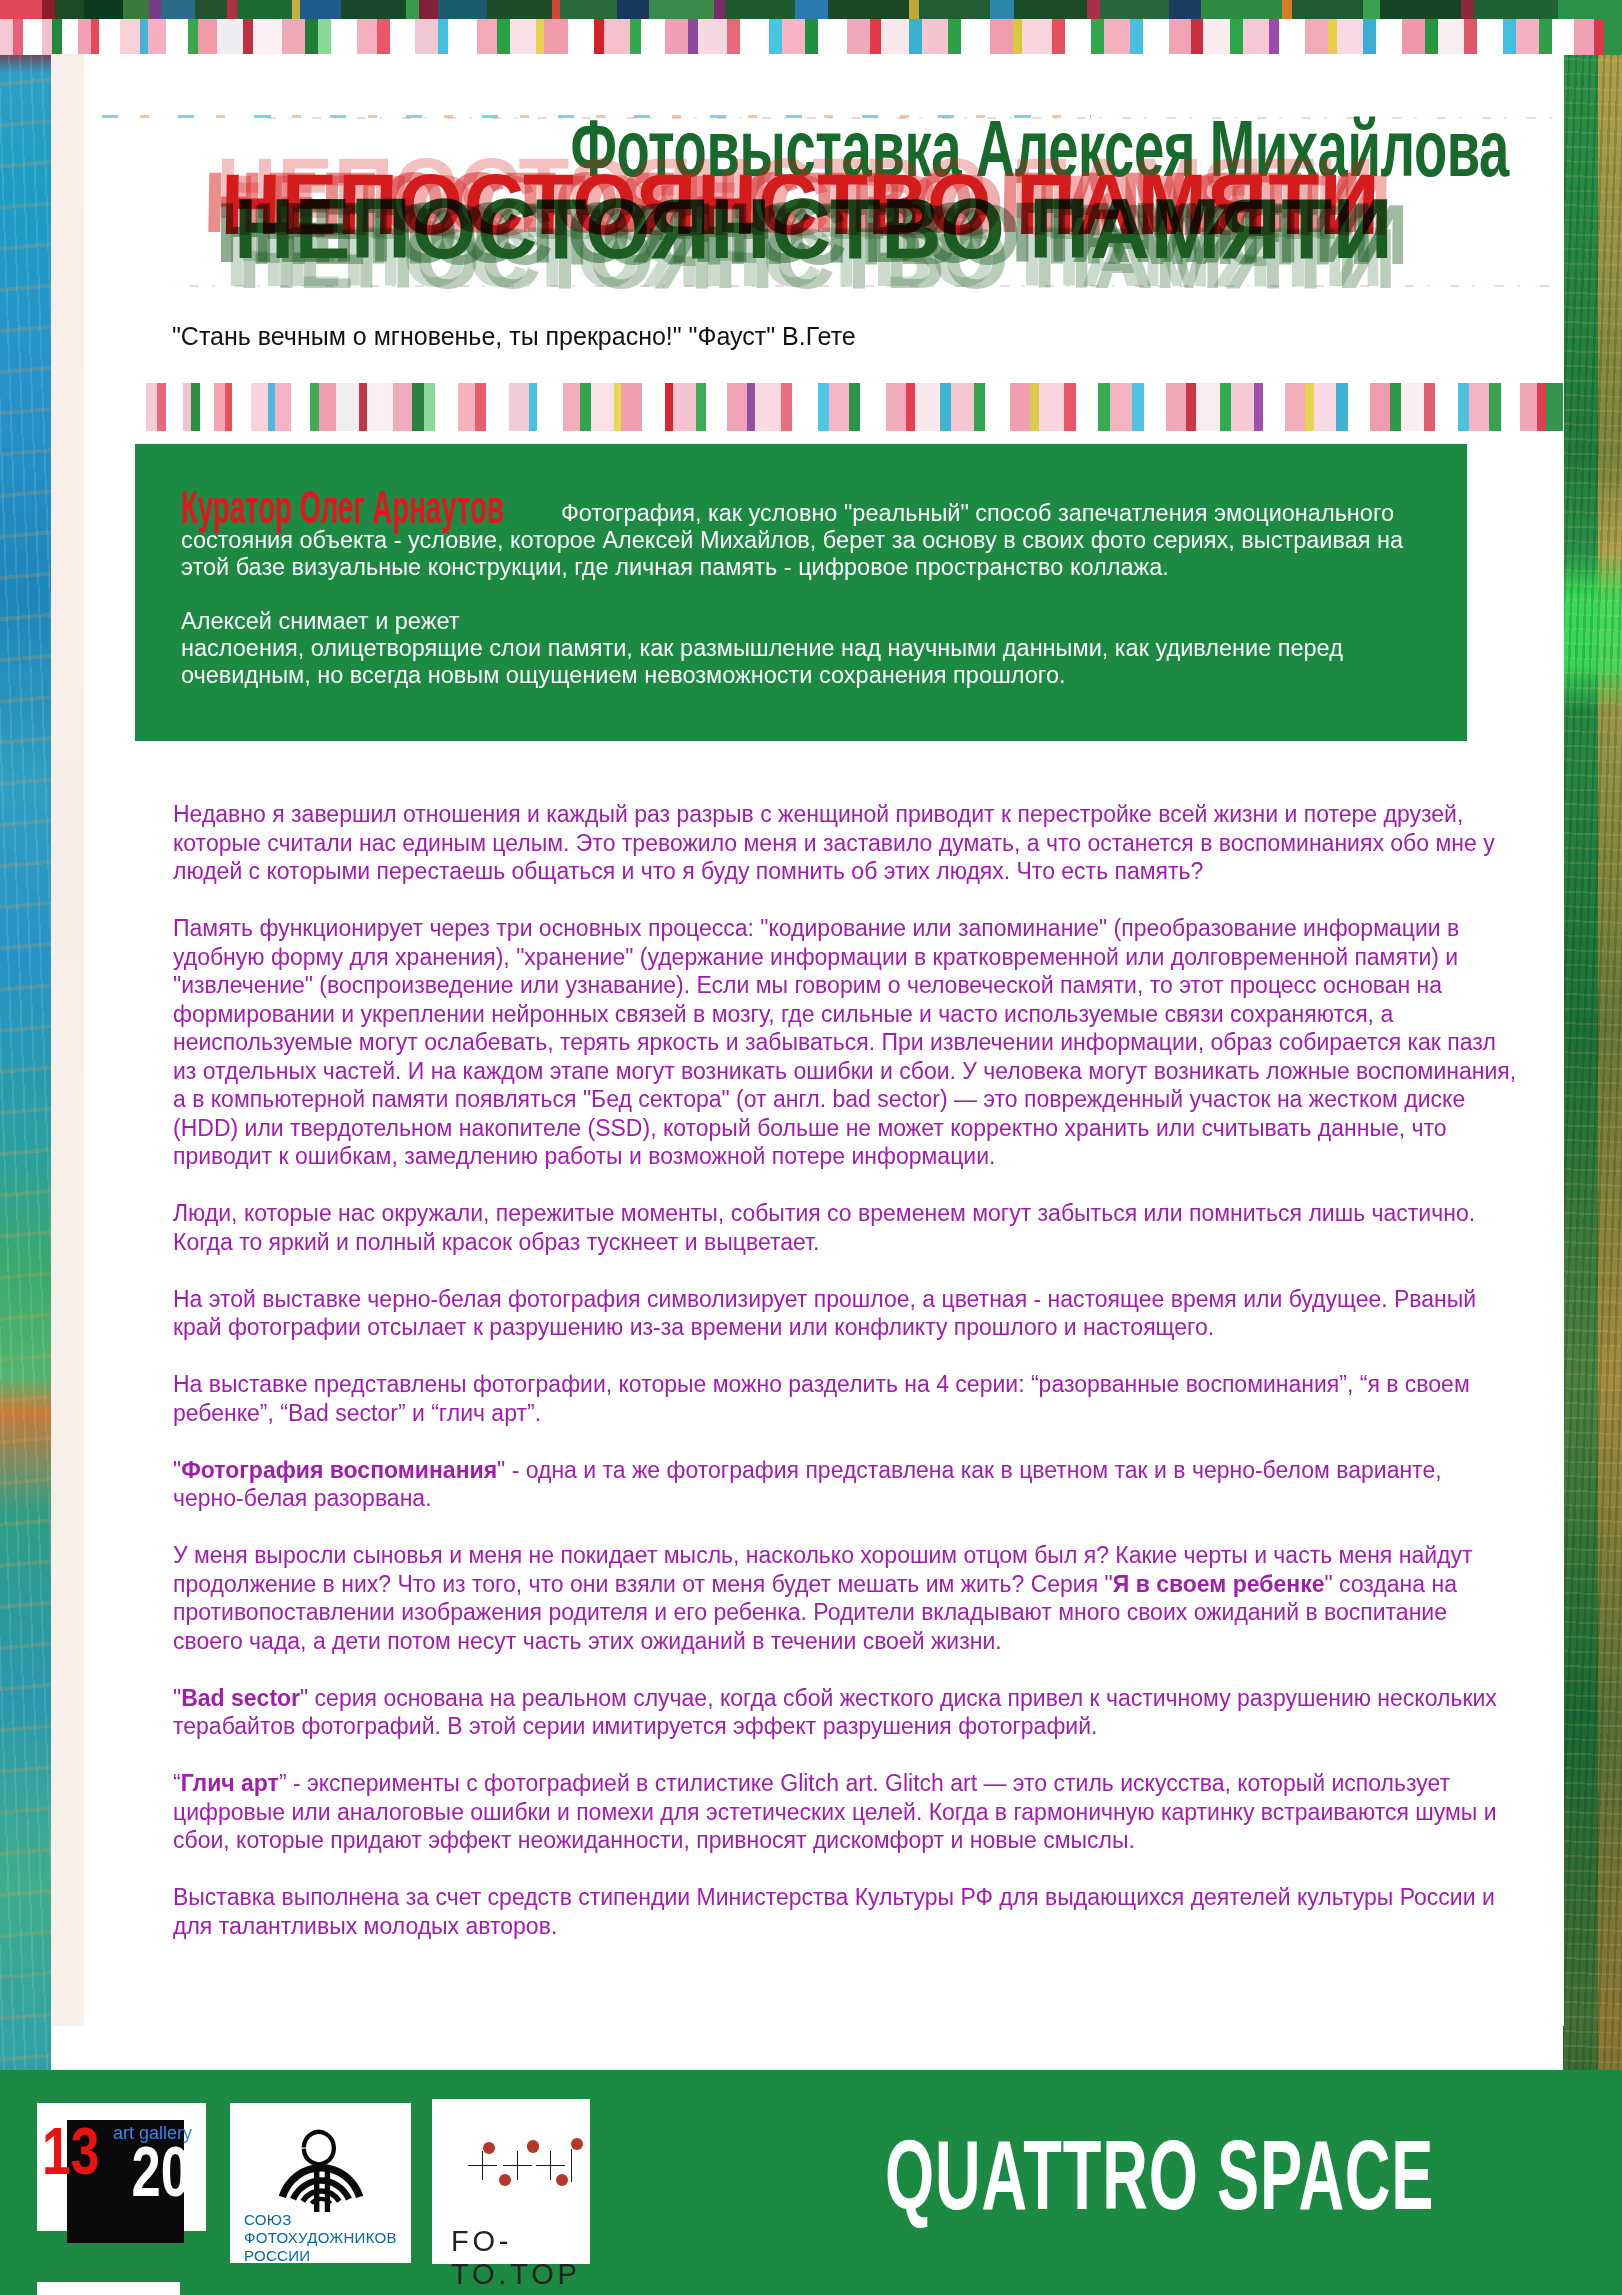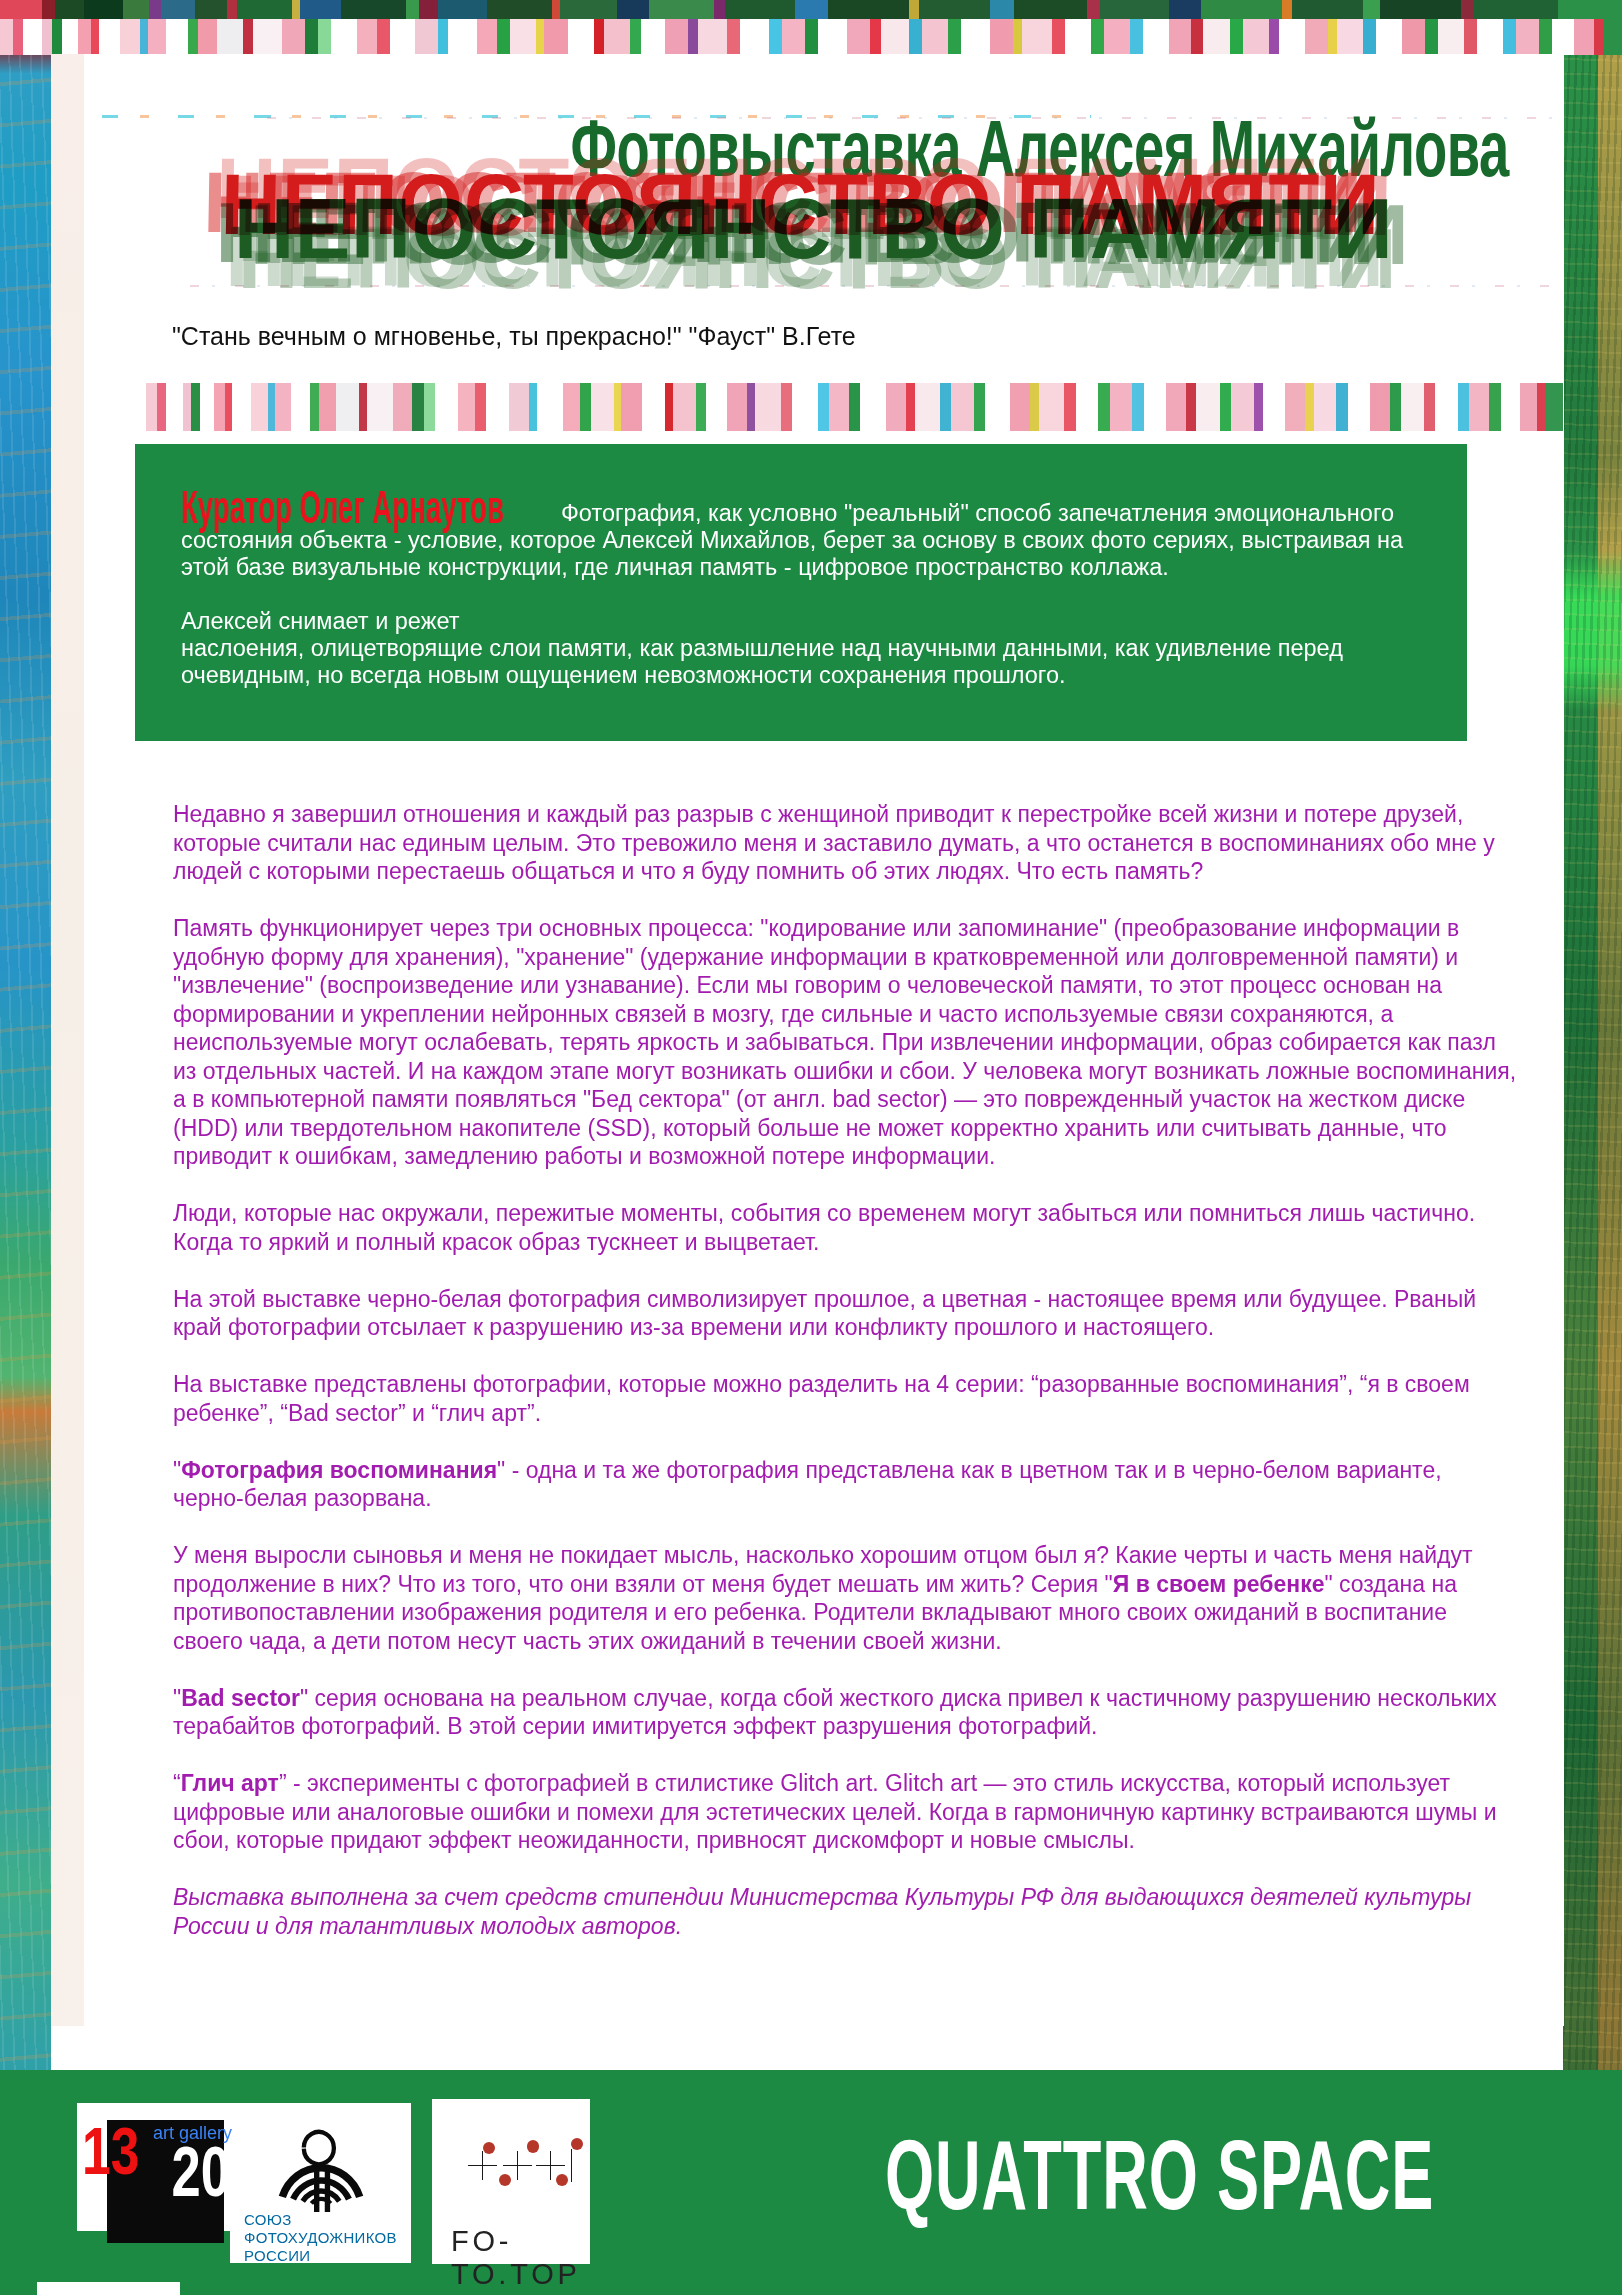--- a/index.html
+++ b/index.html
@@ -128,25 +128,25 @@
     font-size:46px;font-weight:bold;color:#e8131c;
     transform:scaleX(.6);transform-origin:left top;letter-spacing:0;
   }
   .cur-p1{text-indent:380px;}
   .cur-p2{margin-top:27px !important;}
   
   .main-text{position:absolute;left:173px;top:800px;width:1345px;z-index:5;
     font-size:23px;line-height:28.5px;color:#a21caf;}
   .main-text p{margin:0 0 28.5px 0;}
   .main-text .b{font-weight:bold;}
-  .main-text .i{font-style:italic;}
+  .main-text .i{}
   
   .footer{position:absolute;left:0;top:2070px;width:1623px;height:226px;background:#1c8a43;z-index:6;}
   .card{position:absolute;background:#ffffff;}
-  .card1{left:37px;top:33px;width:169px;height:128px;margin-left:40px;}
+  .card1{left:37px;top:33px;width:169px;height:128px;}
   .card1 .black{position:absolute;left:30px;top:16.5px;width:117px;height:123px;background:#0a0a0a;}
   .card1 .n13{position:absolute;left:5px;top:15px;font-size:66px;font-weight:bold;color:#ee1111;
     transform:scaleX(.78);transform-origin:left top;line-height:1;z-index:2;}
   .card1 .ag{position:absolute;right:14px;top:20px;font-size:18px;color:#3b82f6;z-index:2;}
   .card1 .n20{position:absolute;right:16.5px;bottom:24px;font-size:71px;font-weight:bold;color:#fff;
     transform:scaleX(.74);transform-origin:right bottom;line-height:1;z-index:2;}
   .card2{left:230px;top:33px;width:181px;height:160px;}
   .card2 svg{position:absolute;left:37px;top:7.6px;}
   .card2 .union-text{position:absolute;left:14px;top:108px;font-size:15px;line-height:18px;color:#0369a1;letter-spacing:0.3px;}
   .card3{left:432px;top:28.5px;width:158px;height:165px;}

